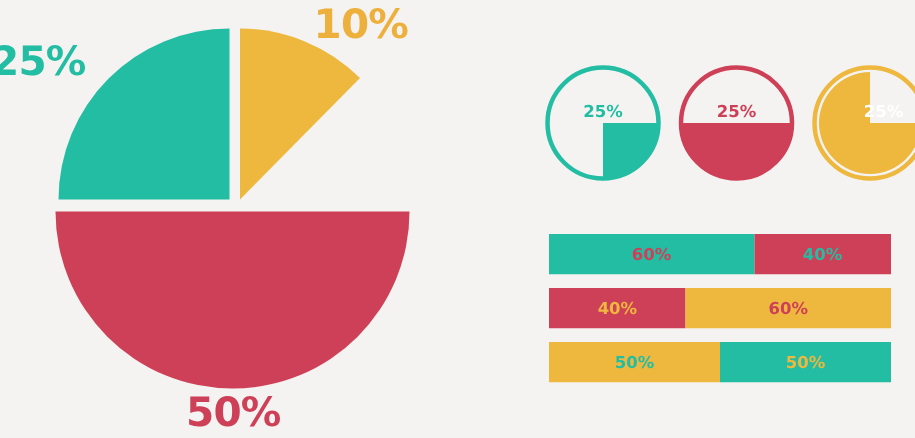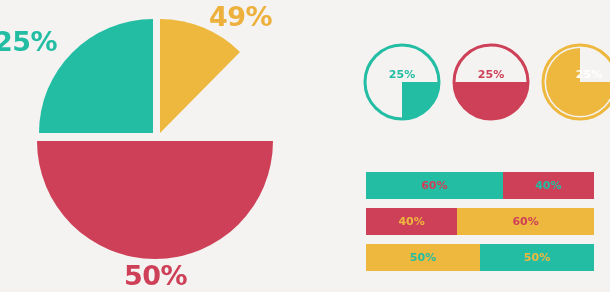--- a/index.html
+++ b/index.html
@@ -77,21 +77,21 @@
     pointer-events: none;
   }
   .mini-label.l1 { color: #23bda4; }
   .mini-label.l2 { color: #ce4057; }
   .mini-label.l3 { color: #ffffff; padding-left: 18px; width: 64px; }
 
   
   .bars-block {
     position: absolute;
     left: 366px;
-    top: 172px;
+    top: 156px;
     width: 228px;
   }
   .bar-row {
     display: flex;
     width: 228px;
     height: 27px;
     margin-bottom: 9px;
     overflow: hidden;
   }
   .bar-seg {
@@ -113,21 +113,21 @@
     <svg class="pie-svg" width="310" height="292" viewBox="0 0 310 292">
 
       <path d="M 37 141 A 118 118 0 0 0 273 141 Z" fill="#ce4057"></path>
 
       <path d="M 153 133 L 153 19 A 114 114 0 0 0 39 133 Z" fill="#23bda4"></path>
 
       <path d="M 160 133 L 160 19 A 114 114 0 0 1 240 52 Z" fill="#eeb83f"></path>
     </svg>
 
     <div class="pie-label pie-label-teal">25%</div>
-    <div class="pie-label pie-label-yellow">49%</div>
+    <div class="pie-label pie-label-yellow">10%</div>
     <div class="pie-label pie-label-red">50%</div>
   </div>
 
   <div class="circles-row">
 
     <div class="mini-circle c1">
       <svg width="82" height="82" viewBox="0 0 82 82">
         <circle cx="41" cy="41" r="37" fill="none" stroke="#23bda4" stroke-width="3"></circle>
         <path d="M 41 41 L 78 41 A 37 37 0 0 1 41 78 Z" fill="#23bda4"></path>
       </svg>

